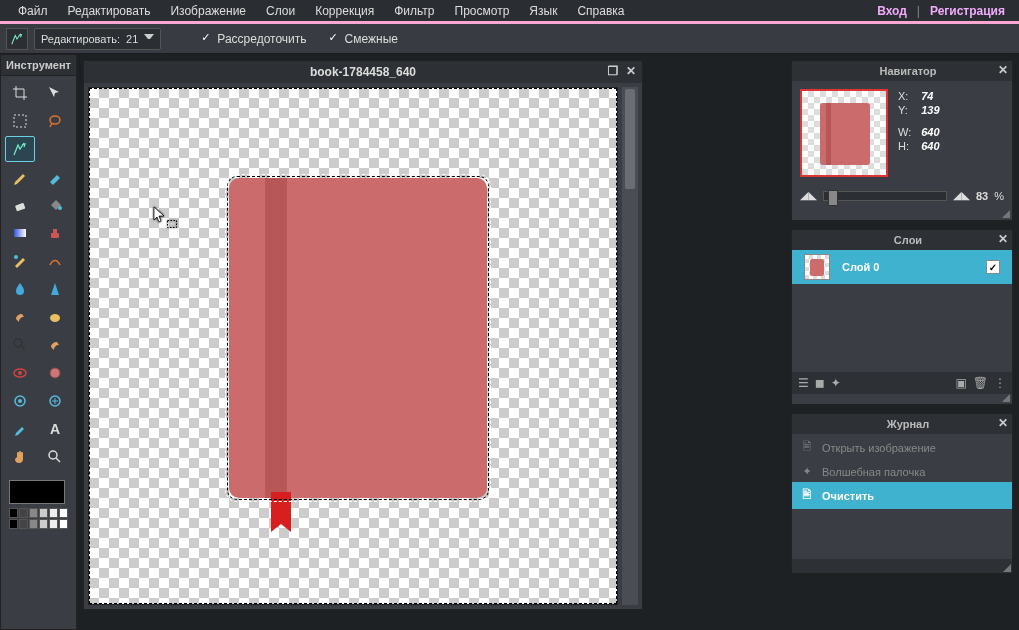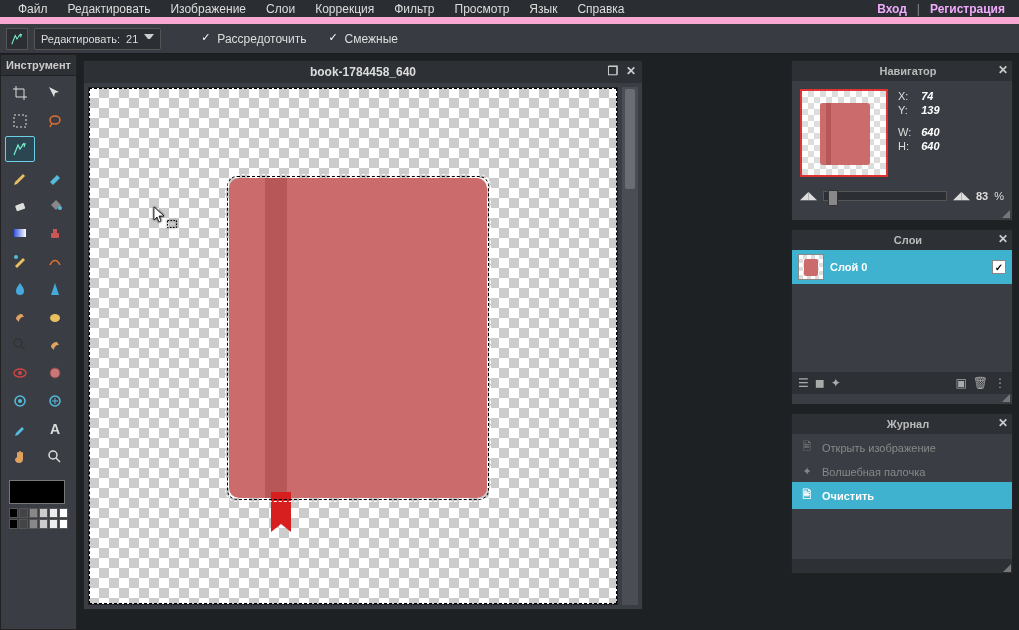--- a/index.html
+++ b/index.html
@@ -1,19 +1,19 @@
 <!DOCTYPE html>
 <html><head>
 <meta charset="utf-8">
 <style>
 * { margin:0; padding:0; box-sizing:border-box; font-family:Arial,Helvetica,sans-serif; user-select:none; }
 body { background:#1e2124; width:1019px; height:630px; overflow:hidden; color:#ccc; font-size:12px; position:relative; }
 
 
-.menubar { height:24px; background:#2a2d31; display:flex; align-items:center; padding:0 8px; border-bottom:7px solid #f9a8d4; }
+.menubar { height:24px; background:#2a2d31; display:flex; align-items:center; padding:0 8px; border-bottom:3px solid #f9a8d4; }
 .menubar .menu-item { color:#ddd; padding:4px 10px; cursor:pointer; font-size:12px; }
 .menubar .right { margin-left:auto; display:flex; align-items:center; }
 .menubar .right span { color:#f0abfc; padding:4px 6px; cursor:pointer; font-weight:bold; }
 .menubar .right .sep { color:#888; padding:0 4px; font-weight:normal; cursor:default;}
 
 
 .options { height:30px; background:#383c42; display:flex; align-items:center; padding:0 6px; border-bottom:1px solid #1a1c1f; gap:6px; }
 .opt-icon { width:22px; height:22px; background:#2b2e33; border:1px solid #555; display:flex; align-items:center; justify-content:center; color:#7ec; }
 .opt-group { display:flex; align-items:center; background:#2b2e33; border:1px solid #555; height:22px; padding:0 6px; gap:6px; font-size:11px; color:#ddd; border-radius:2px;}
 .opt-group b{font-weight:normal;}
@@ -89,21 +89,21 @@
 .nav-thumb .mini-book::before{content:"";position:absolute;left:6px;top:0;width:5px;height:100%;background:#b75757;}
 .nav-info { font-size:11px; color:#ddd; }
 .nav-info div{ display:flex; justify-content:space-between; gap:10px; padding:1px 0;}
 .nav-info b{ color:#fff; min-width:28px; text-align:left;font-style:italic;}
 .nav-zoom { display:flex; align-items:center; gap:6px; padding:4px 8px 8px; color:#ddd; font-size:11px;}
 .zoom-track { flex:1; height:10px; background:#2b2e33; border:1px solid #555; position:relative;}
 .zoom-track::after{content:"";position:absolute; left:4px; top:-2px; width:8px; height:14px; background:#888; border:1px solid #333;}
 
 
 .layers-body { min-height:110px; padding:0; display:flex; flex-direction:column;}
-.layer-row { display:flex; align-items:center; gap:6px; background:#3fb2cf; color:#fff; font-size:11px; font-weight:bold; padding:4px 6px;}
+.layer-row { display:flex; align-items:center; gap:12px; background:#3fb2cf; color:#fff; font-size:11px; font-weight:bold; padding:4px 12px;}
 .layer-thumb { width:26px; height:26px; background:#fff; border:1px solid #888; position:relative;
   background-image:
    linear-gradient(45deg,#ddd 25%,transparent 25%),
    linear-gradient(-45deg,#ddd 25%,transparent 25%),
    linear-gradient(45deg,transparent 75%,#ddd 75%),
    linear-gradient(-45deg,transparent 75%,#ddd 75%);
   background-size:8px 8px; background-position:0 0,0 4px,4px -4px,-4px 0;}
 .layer-thumb::after{content:"";position:absolute;left:5px;top:4px;width:14px;height:17px;background:#cb6b6b;border-radius:2px;}
 .layer-vis { width:14px;height:14px;border:1px solid #888;background:#fff;margin-left:auto; display:flex;align-items:center;justify-content:center;color:#000;font-size:10px;}
 .layers-foot { margin-top:auto; height:22px; background:#2d3035; display:flex; align-items:center; padding:0 6px; gap:6px; color:#aaa;}

